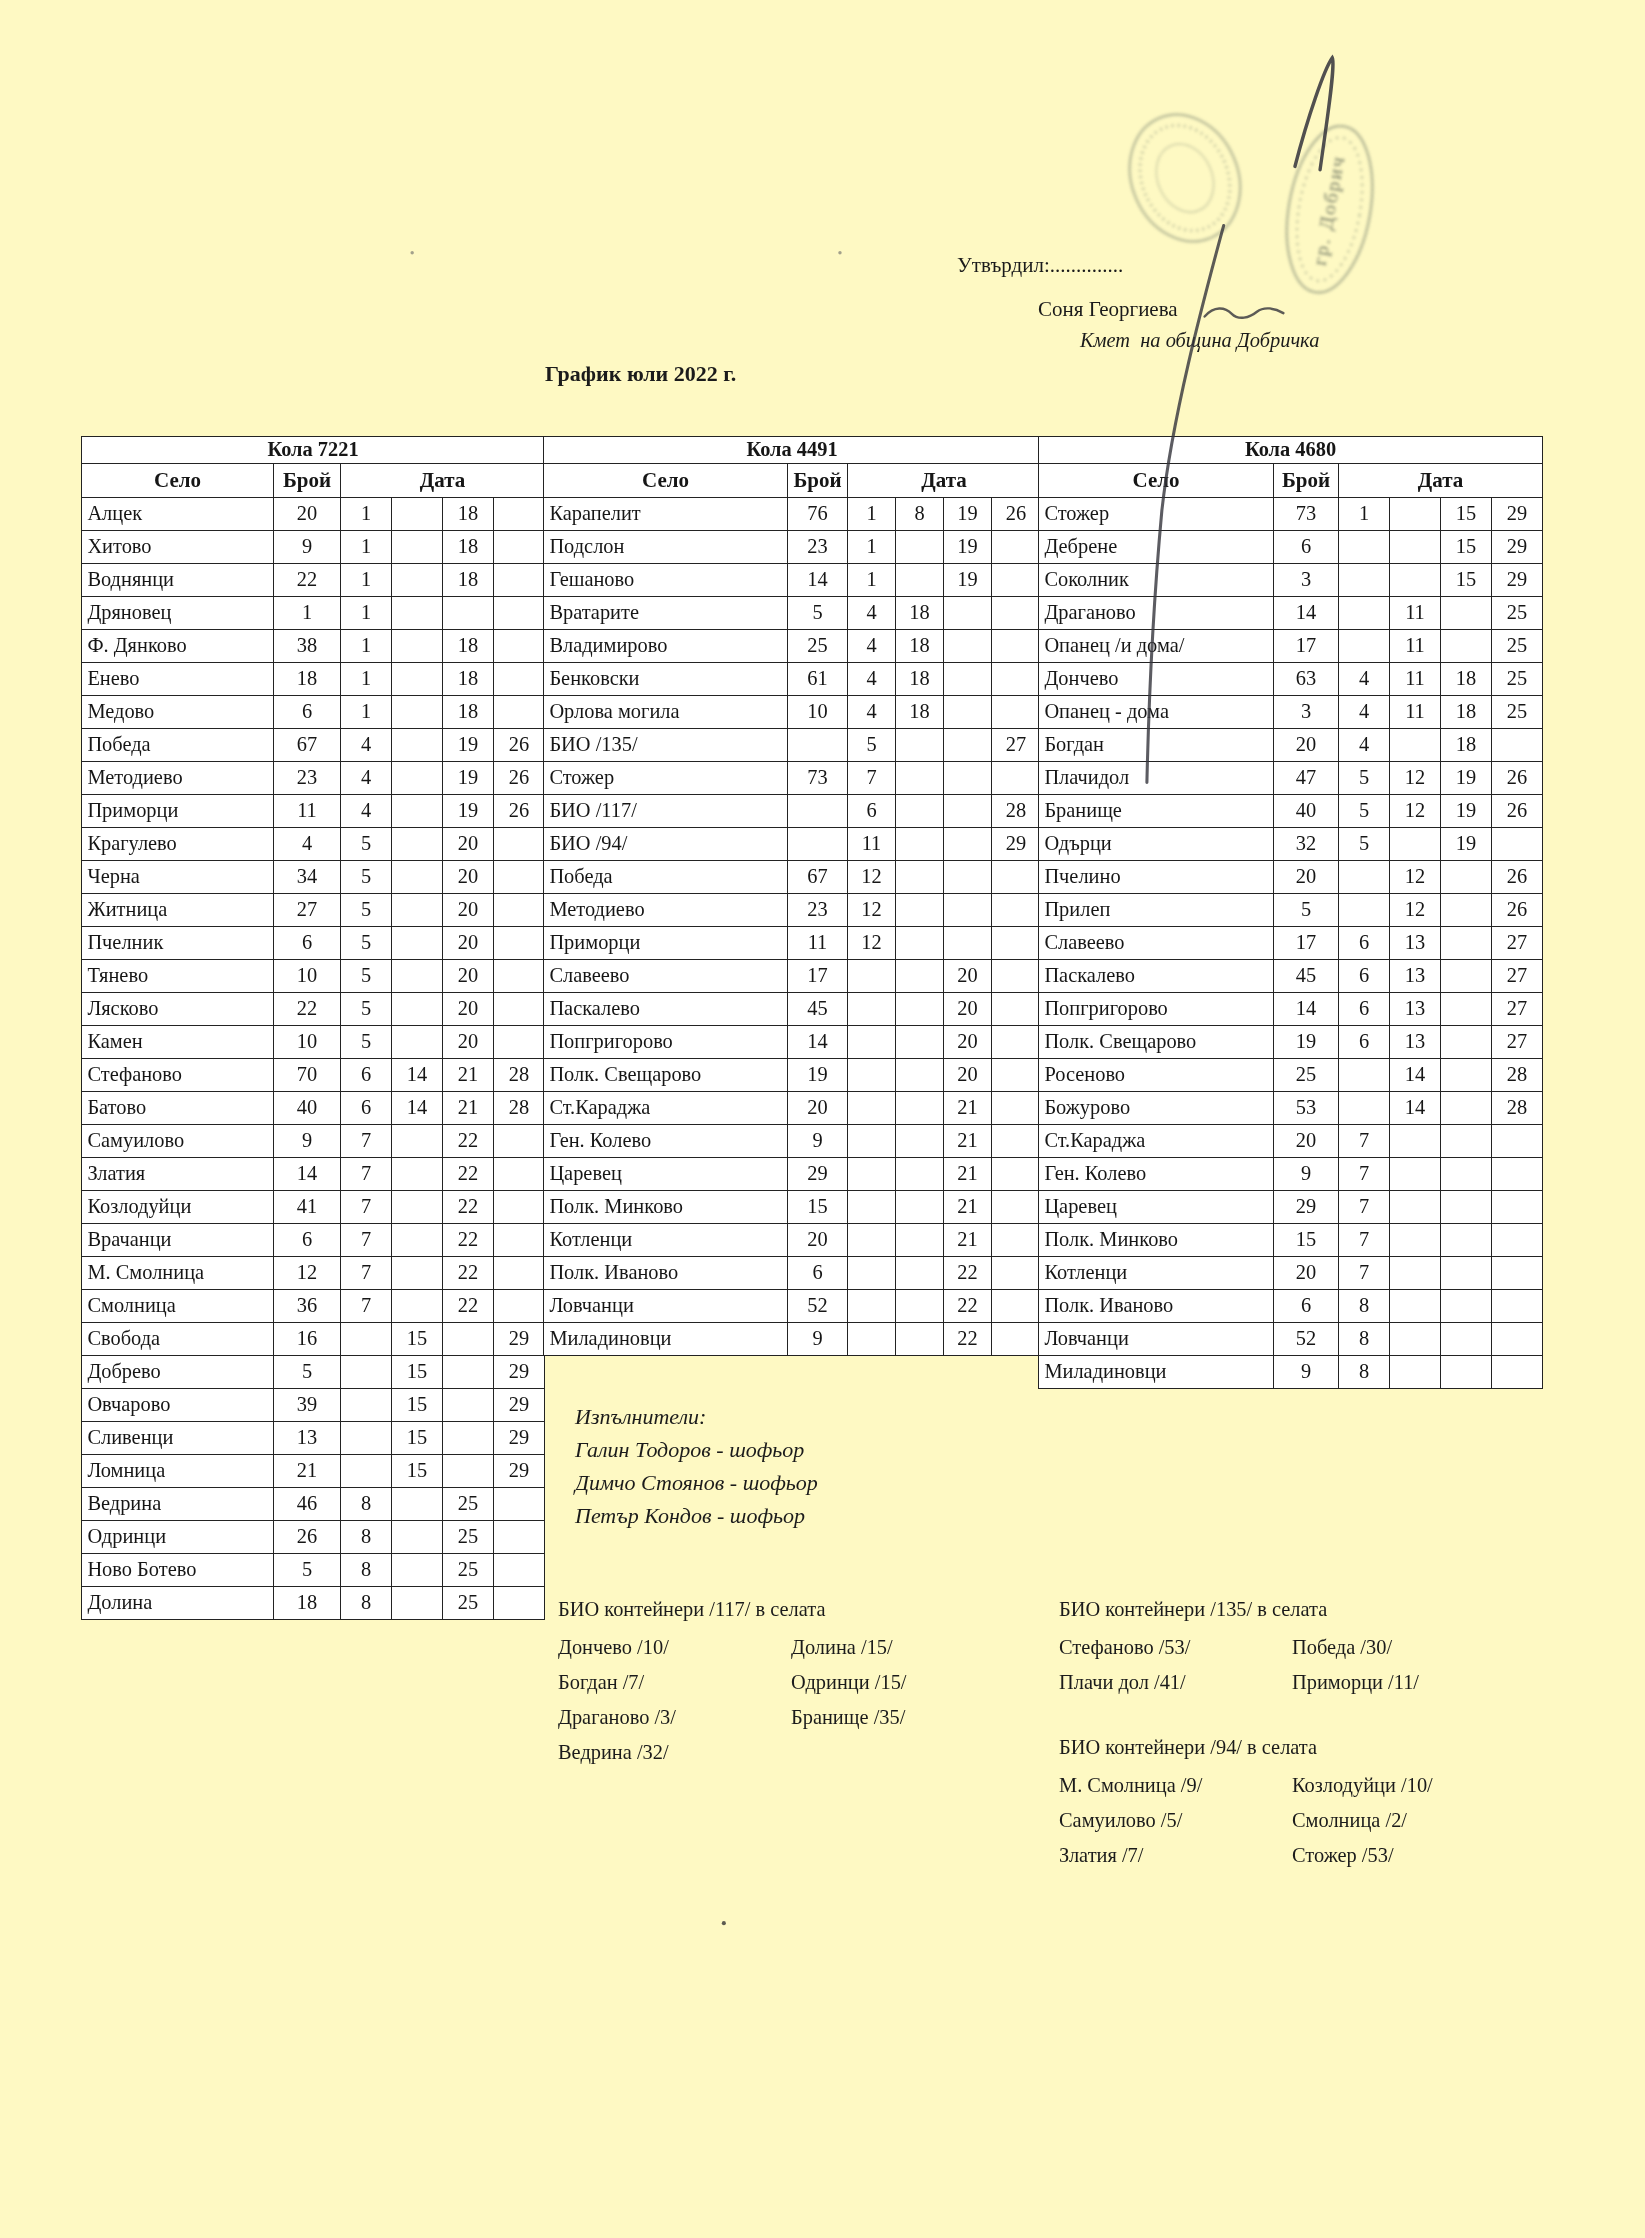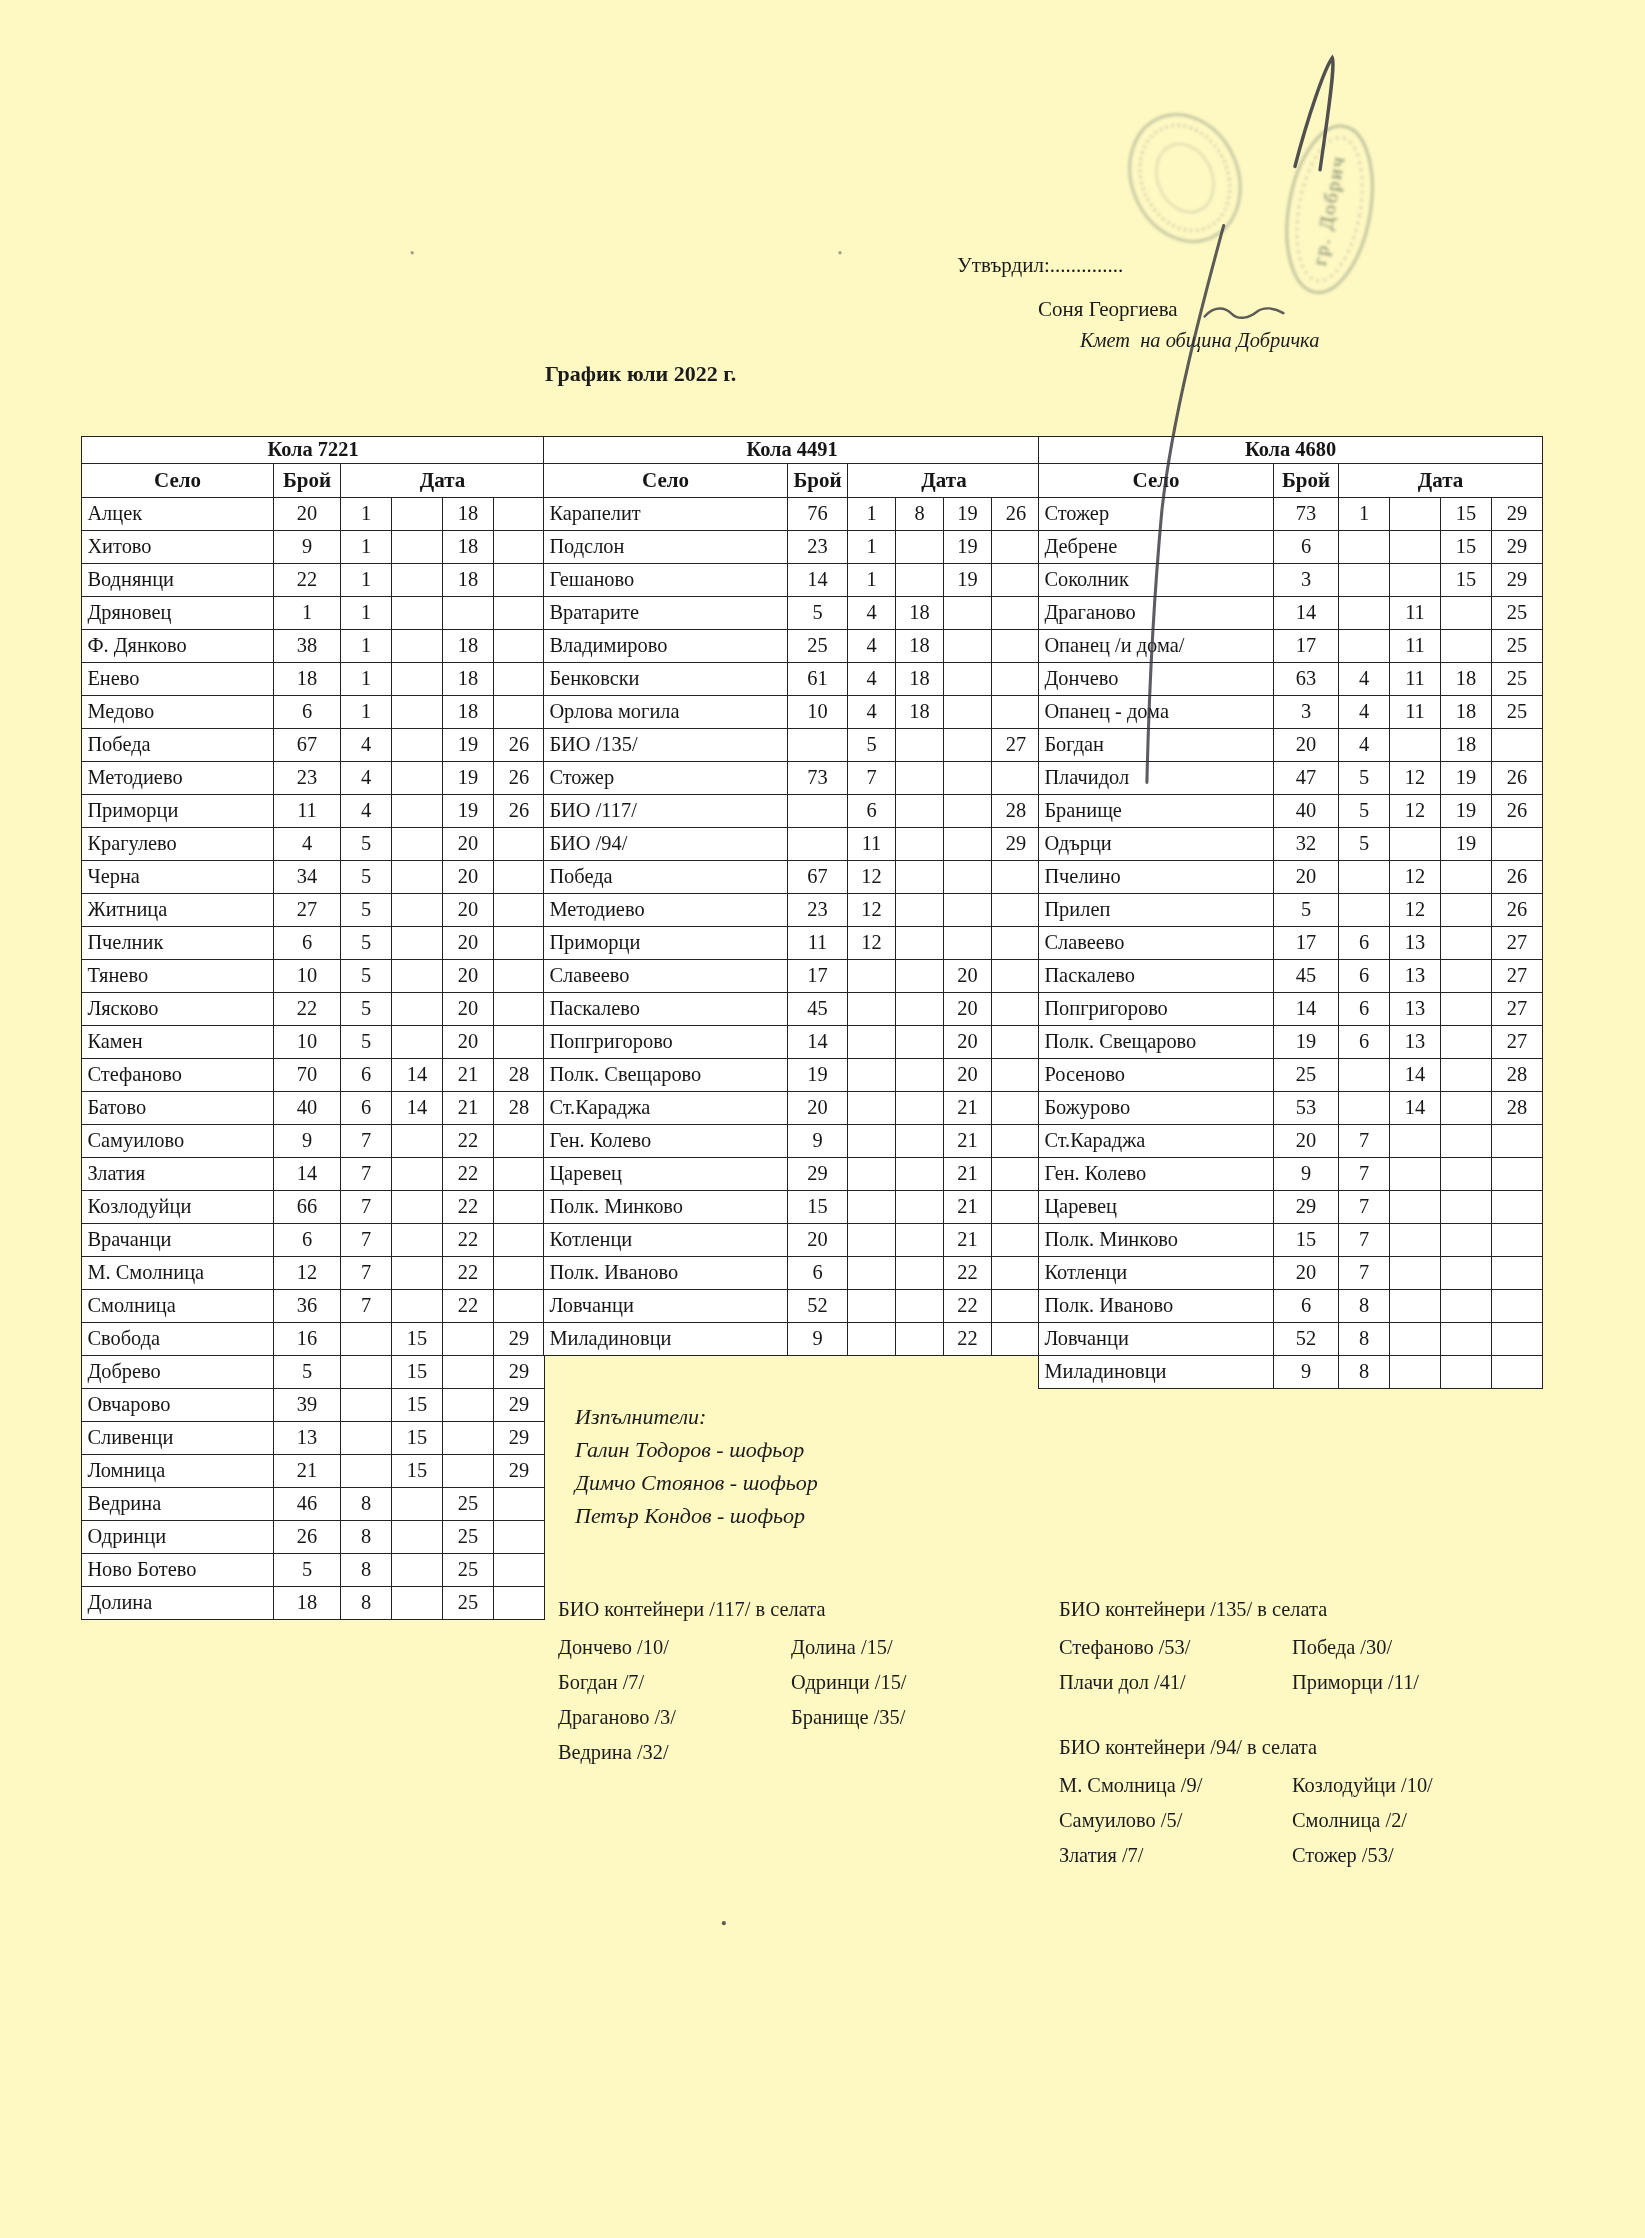--- a/index.html
+++ b/index.html
@@ -231,21 +231,21 @@
           <tr>
             <td class="v">Златия</td>
             <td class="n">14</td>
             <td class="n">7</td>
             <td class="n"></td>
             <td class="n">22</td>
             <td class="n"></td>
           </tr>
           <tr>
             <td class="v">Козлодуйци</td>
-            <td class="n">66</td>
+            <td class="n">41</td>
             <td class="n">7</td>
             <td class="n"></td>
             <td class="n">22</td>
             <td class="n"></td>
           </tr>
           <tr>
             <td class="v">Врачанци</td>
             <td class="n">6</td>
             <td class="n">7</td>
             <td class="n"></td>

